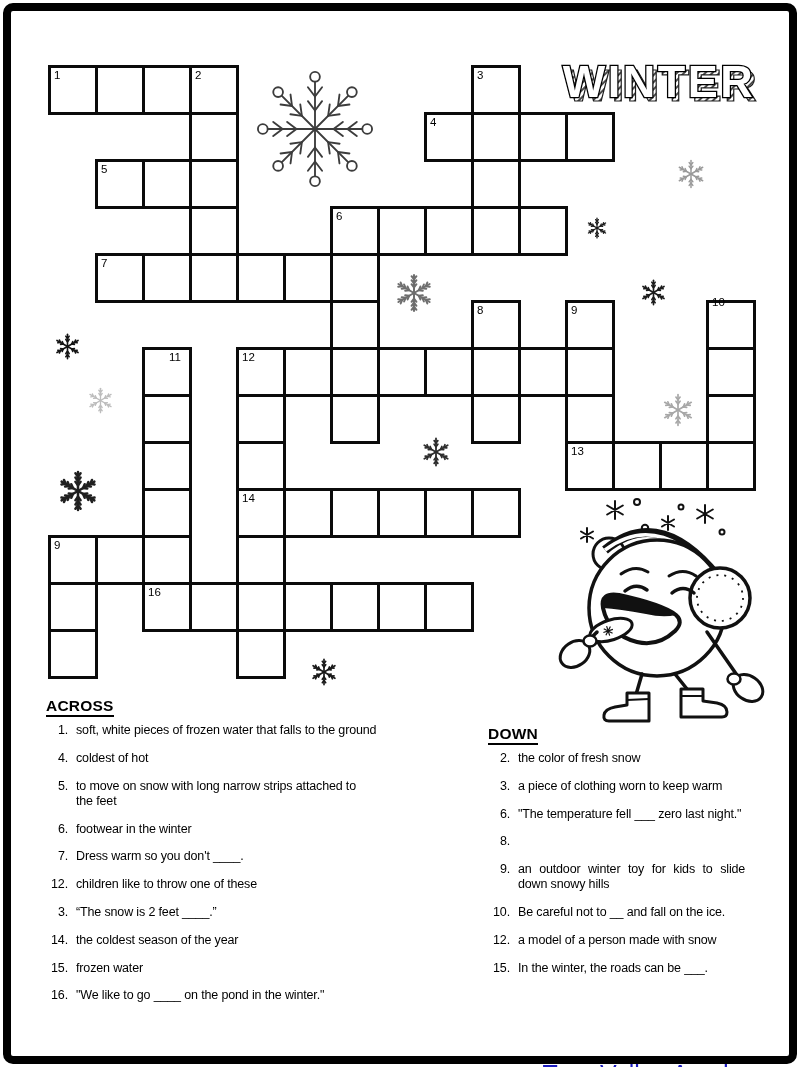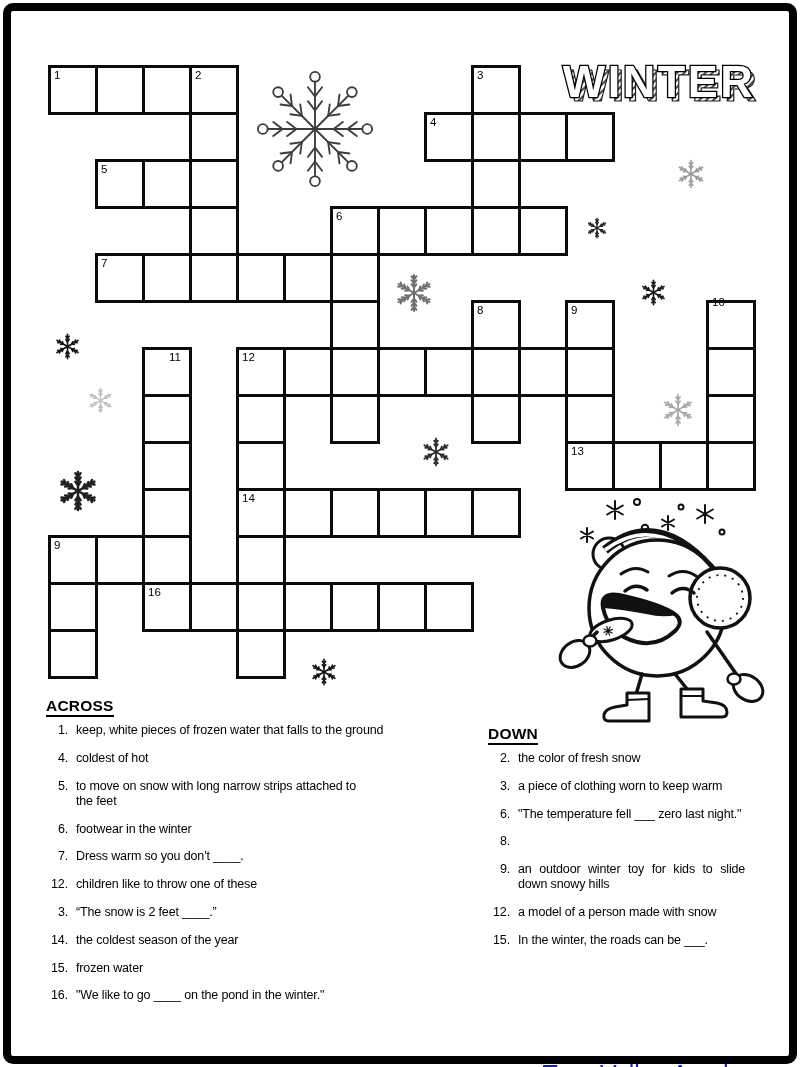--- a/index.html
+++ b/index.html
@@ -593,21 +593,21 @@
     </g>
   </svg>
 
   <div id="across-col" class="clue-col">
     <div class="clues-header">
       <span>ACROSS</span>
     </div>
     <div id="across-list">
         <div class="clue">
           <span class="cnum">1.</span>
-          <span class="ctext">keep, white pieces of frozen water that falls to the ground</span>
+          <span class="ctext">soft, white pieces of frozen water that falls to the ground</span>
         </div>
         <div class="clue">
           <span class="cnum">4.</span>
           <span class="ctext">coldest of hot</span>
         </div>
         <div class="clue">
           <span class="cnum">5.</span>
           <span class="ctext">to move on snow with long narrow strips attached to
 the feet</span>
         </div>
@@ -661,20 +661,24 @@
         </div>
         <div class="clue">
           <span class="cnum">8.</span>
         </div>
         <div class="clue wide-first">
           <span class="cnum">9.</span>
           <span class="ctext">an outdoor winter toy for kids to slide
 down snowy hills</span>
         </div>
         <div class="clue">
+          <span class="cnum">10.</span>
+          <span class="ctext">Be careful not to __ and fall on the ice.</span>
+        </div>
+        <div class="clue">
           <span class="cnum">12.</span>
           <span class="ctext">a model of a person made with snow</span>
         </div>
         <div class="clue">
           <span class="cnum">15.</span>
           <span class="ctext">In the winter, the roads can be ___.</span>
         </div>
       </div>
   </div>
 

